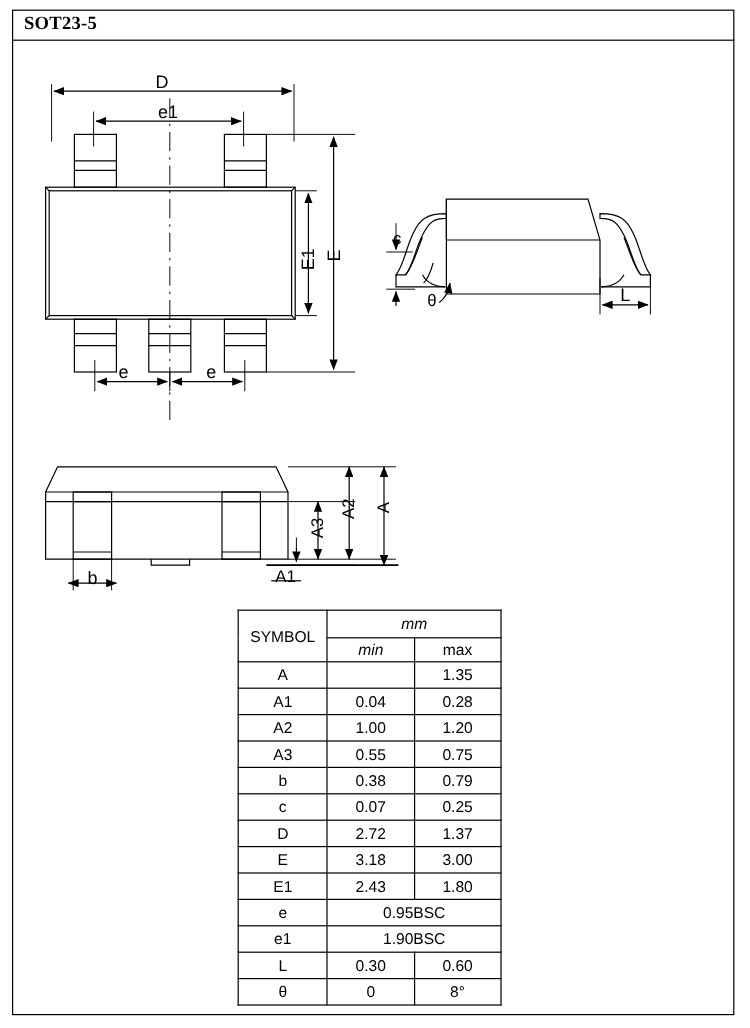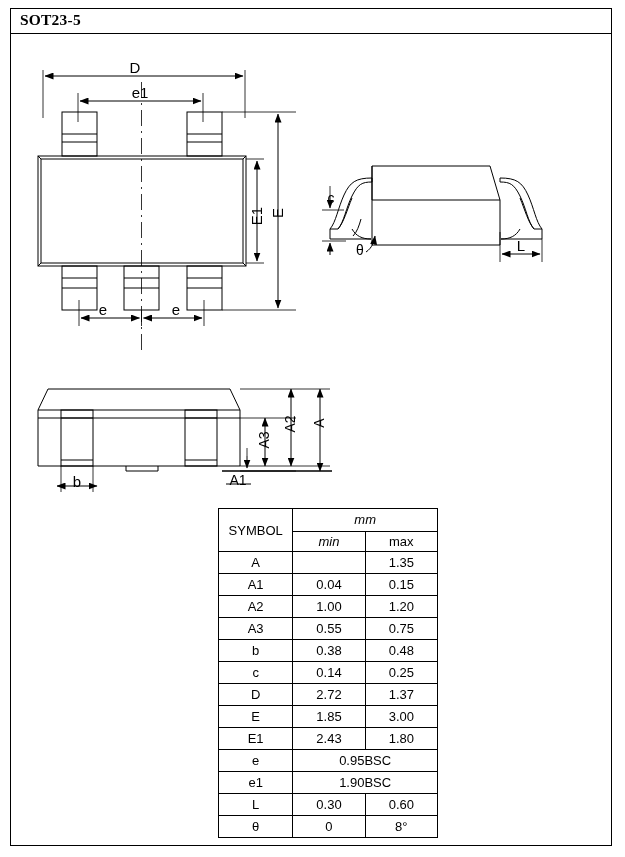--- a/index.html
+++ b/index.html
@@ -54,21 +54,20 @@
     height: 857px;
   }
   
   .dim-table {
     position: absolute;
     left: 198px;
     top: 508px;
     width: 220px;
     border-collapse: collapse;
     font-size: 13px;
-    margin-left: 20px;
   }
   .dim-table td, .dim-table th {
     border: 1px solid #000;
     text-align: center;
     font-weight: normal;
     padding: 0;
     height: 21px;
     line-height: 21px;
     font-size: 13px;
   }
@@ -290,50 +289,50 @@
         <td class="col-max hdr-unit">max</td>
       </tr>
       <tr>
           <td>A</td>
           <td></td>
           <td>1.35</td>
         </tr>
       <tr>
           <td>A1</td>
           <td>0.04</td>
-          <td>0.15</td>
+          <td>0.28</td>
         </tr>
       <tr>
           <td>A2</td>
           <td>1.00</td>
           <td>1.20</td>
         </tr>
       <tr>
           <td>A3</td>
           <td>0.55</td>
           <td>0.75</td>
         </tr>
       <tr>
           <td>b</td>
           <td>0.38</td>
-          <td>0.48</td>
+          <td>0.79</td>
         </tr>
       <tr>
           <td>c</td>
-          <td>0.14</td>
+          <td>0.07</td>
           <td>0.25</td>
         </tr>
       <tr>
           <td>D</td>
           <td>2.72</td>
           <td>1.37</td>
         </tr>
       <tr>
           <td>E</td>
-          <td>1.85</td>
+          <td>3.18</td>
           <td>3.00</td>
         </tr>
       <tr>
           <td>E1</td>
           <td>2.43</td>
           <td>1.80</td>
         </tr>
       <tr>
           <td>e</td>
           <td colspan="2">0.95BSC</td>

